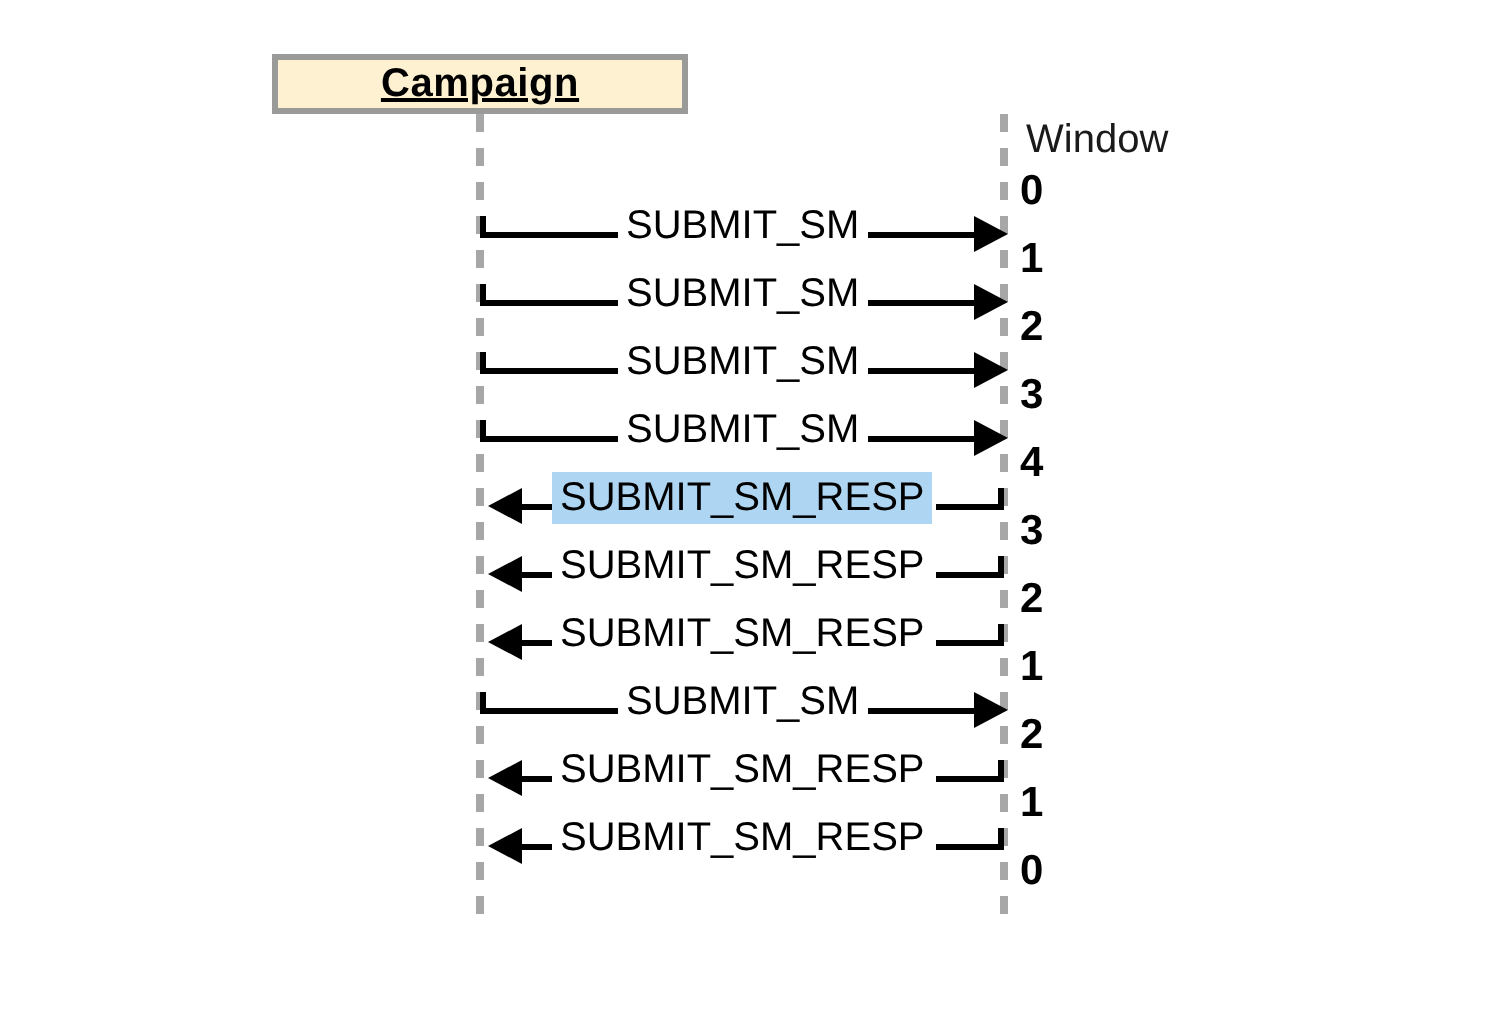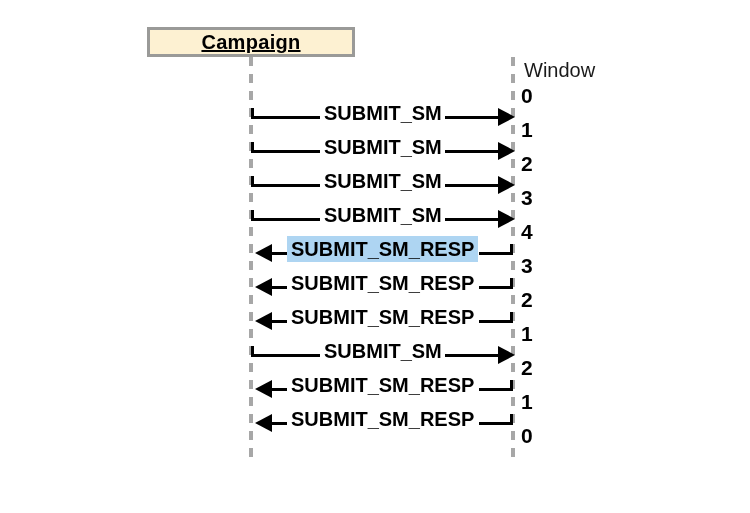--- a/index.html
+++ b/index.html
@@ -10,21 +10,21 @@
     width: 750px;
     height: 513px;
     background: #ffffff;
     font-family: "Liberation Sans", sans-serif;
     overflow: hidden;
     position: relative;
   }
 
   #canvas {
     position: absolute;
-    left: 16px;
+    left: 5px;
     top: 0;
     width: 721px;
     height: 513px;
   }
 
   
   .participant-box {
     position: absolute;
     top: 27px;
     height: 30px;
@@ -104,21 +104,20 @@
   }
 
   .msg-label {
     position: absolute;
     top: 0px;
     font-size: 20px;
     color: #000000;
     line-height: 26px;
     white-space: nowrap;
     padding: 0 4px;
-    font-weight: bold;
   }
   .msg-label.selected {
     background: #aed5f2;
   }
 
   
   .arrow-head {
     position: absolute;
     width: 0;
     height: 0;

